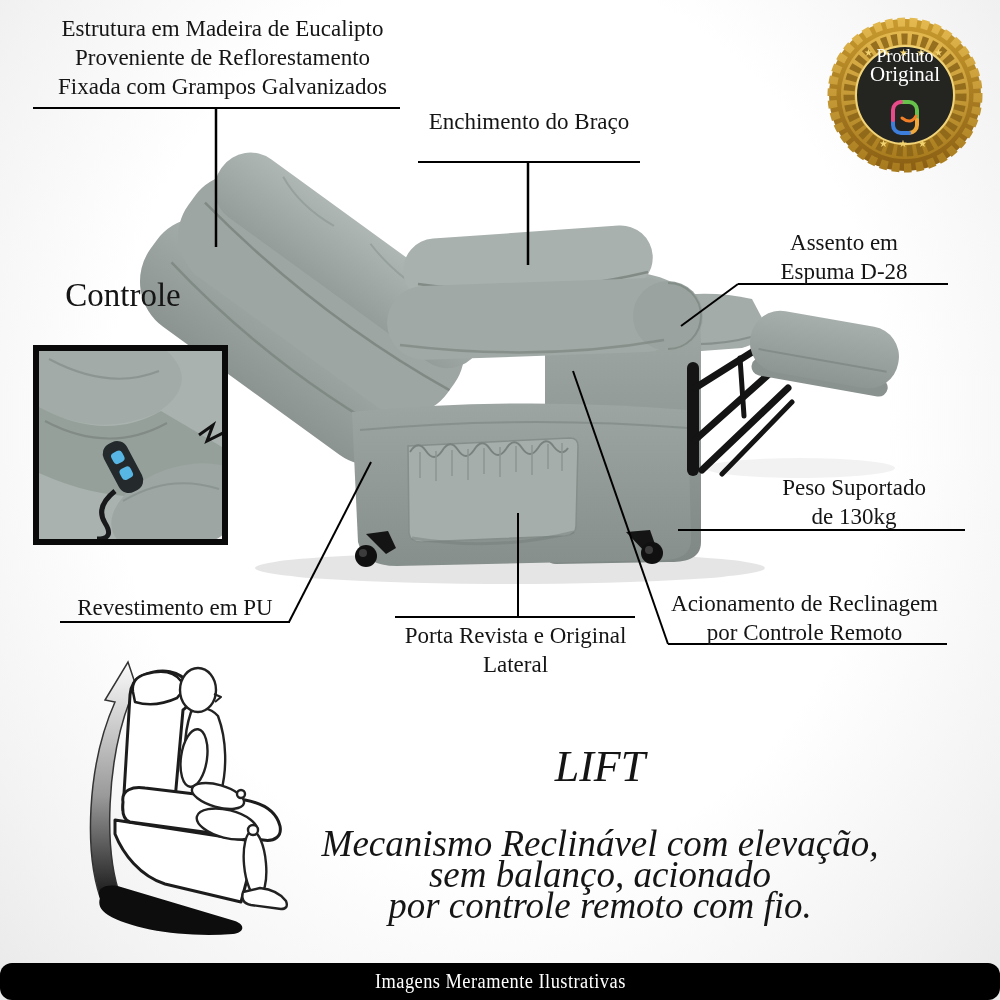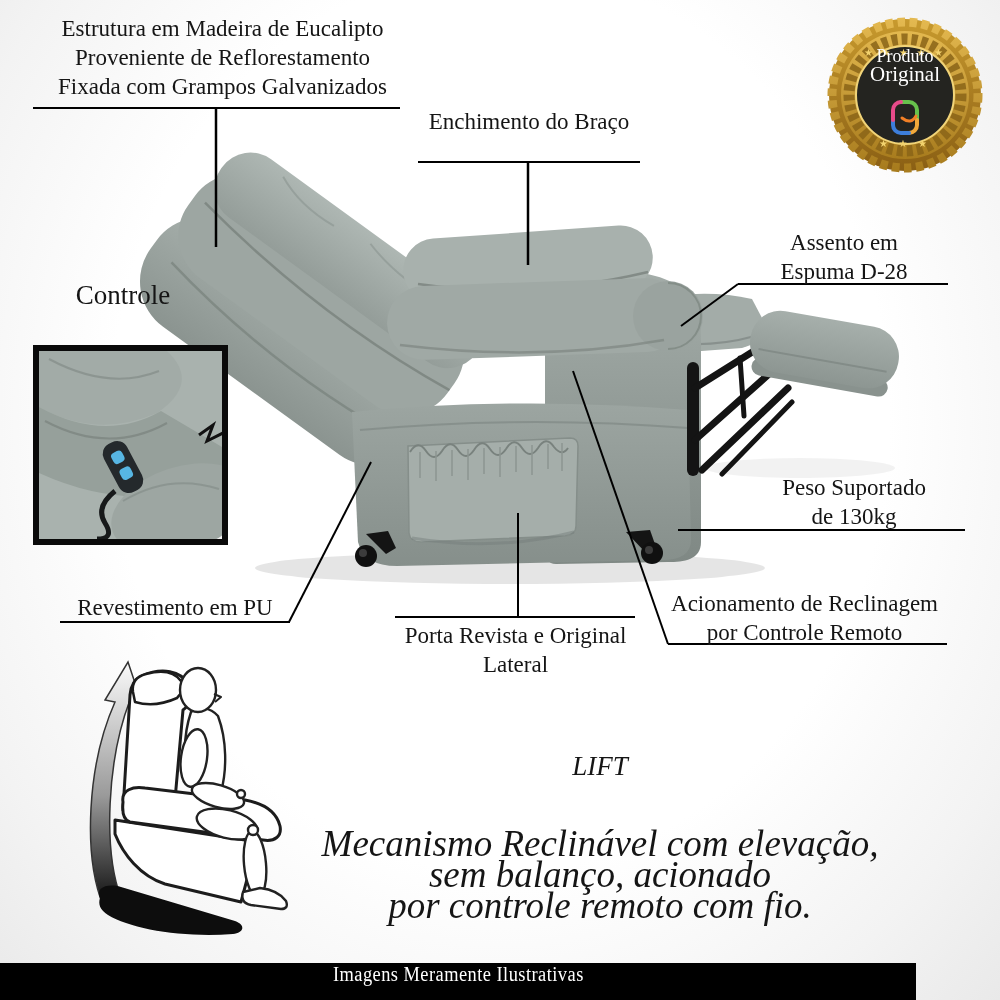--- a/index.html
+++ b/index.html
@@ -4,29 +4,29 @@
 <style>
   html,body{margin:0;padding:0;}
   .poster{
     position:relative;width:1000px;height:1000px;overflow:hidden;
     background:radial-gradient(ellipse at 50% 42%, #ffffff 55%, #f3f3f3 82%, #e9e9e9 100%);
     font-family:"Liberation Serif", serif;color:#111;
   }
   .abs{position:absolute;}
   .lbl{position:absolute;text-align:center;font-size:23px;line-height:29px;color:#151515;}
   .lbl .ln{display:block;}
-  .big{font-size:27px;line-height:38px;}
+  .big{font-size:33px;line-height:38px;}
   .caps{font-size:22px;line-height:29px;}
   .italic{font-style:italic;}
-  .lift-title{font-size:27px;}
+  .lift-title{font-size:44px;}
   .mech{font-size:37px;line-height:31px;}
   svg{display:block;}
   .footer{
-    position:absolute;left:0;top:963px;width:916px;height:37px;background:#000;
-    display:flex;justify-content:center;
+    position:absolute;left:0;top:963px;width:1000px;height:37px;background:#000;
+    display:flex;align-items:center;justify-content:center;border-radius:12px;
   }
   .footer span{color:#fff;font-size:20px;letter-spacing:0.5px;transform:scaleX(.92);}
   .inset{
     position:absolute;left:33px;top:345px;width:183px;height:188px;
     border:6px solid #0a0a0a;background:#a7b0ac;
   }
   .badge-wrap{position:absolute;left:820px;top:10px;width:170px;height:170px;}
   .badge-text{position:absolute;left:835px;top:46px;width:140px;text-align:center;color:#fff;}
   .badge-text .b1{font-size:18px;line-height:20px;}
   .badge-text .b2{font-size:21px;line-height:17px;font-family:Liberation Serif, serif;}

